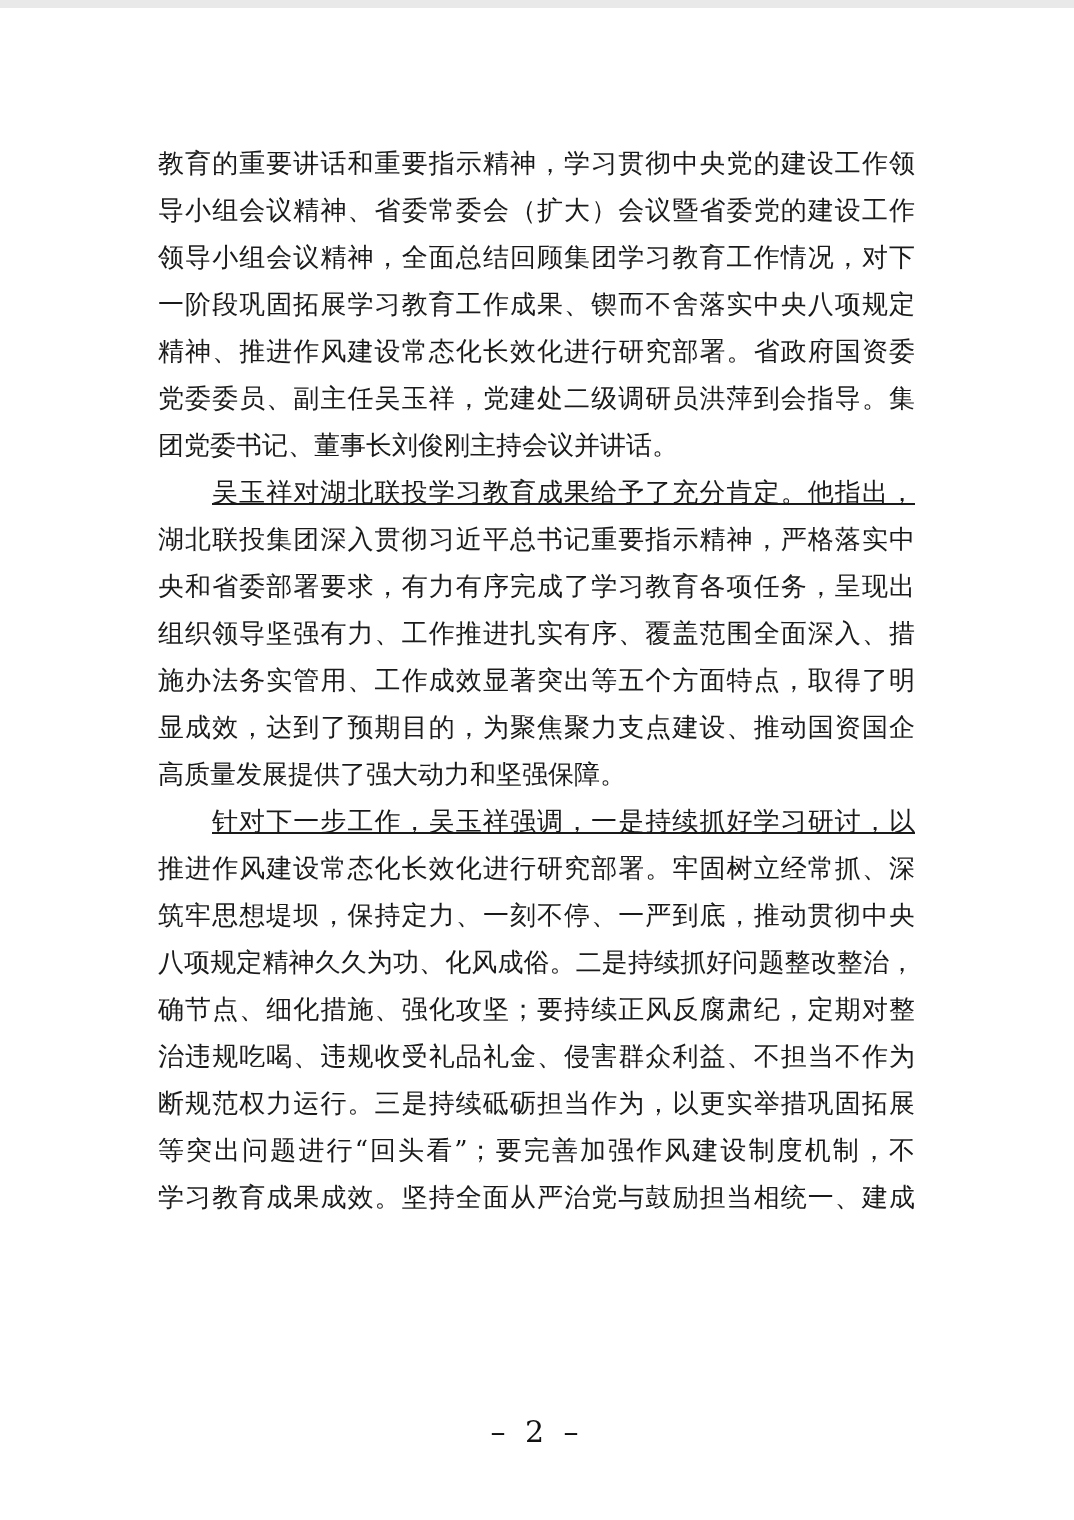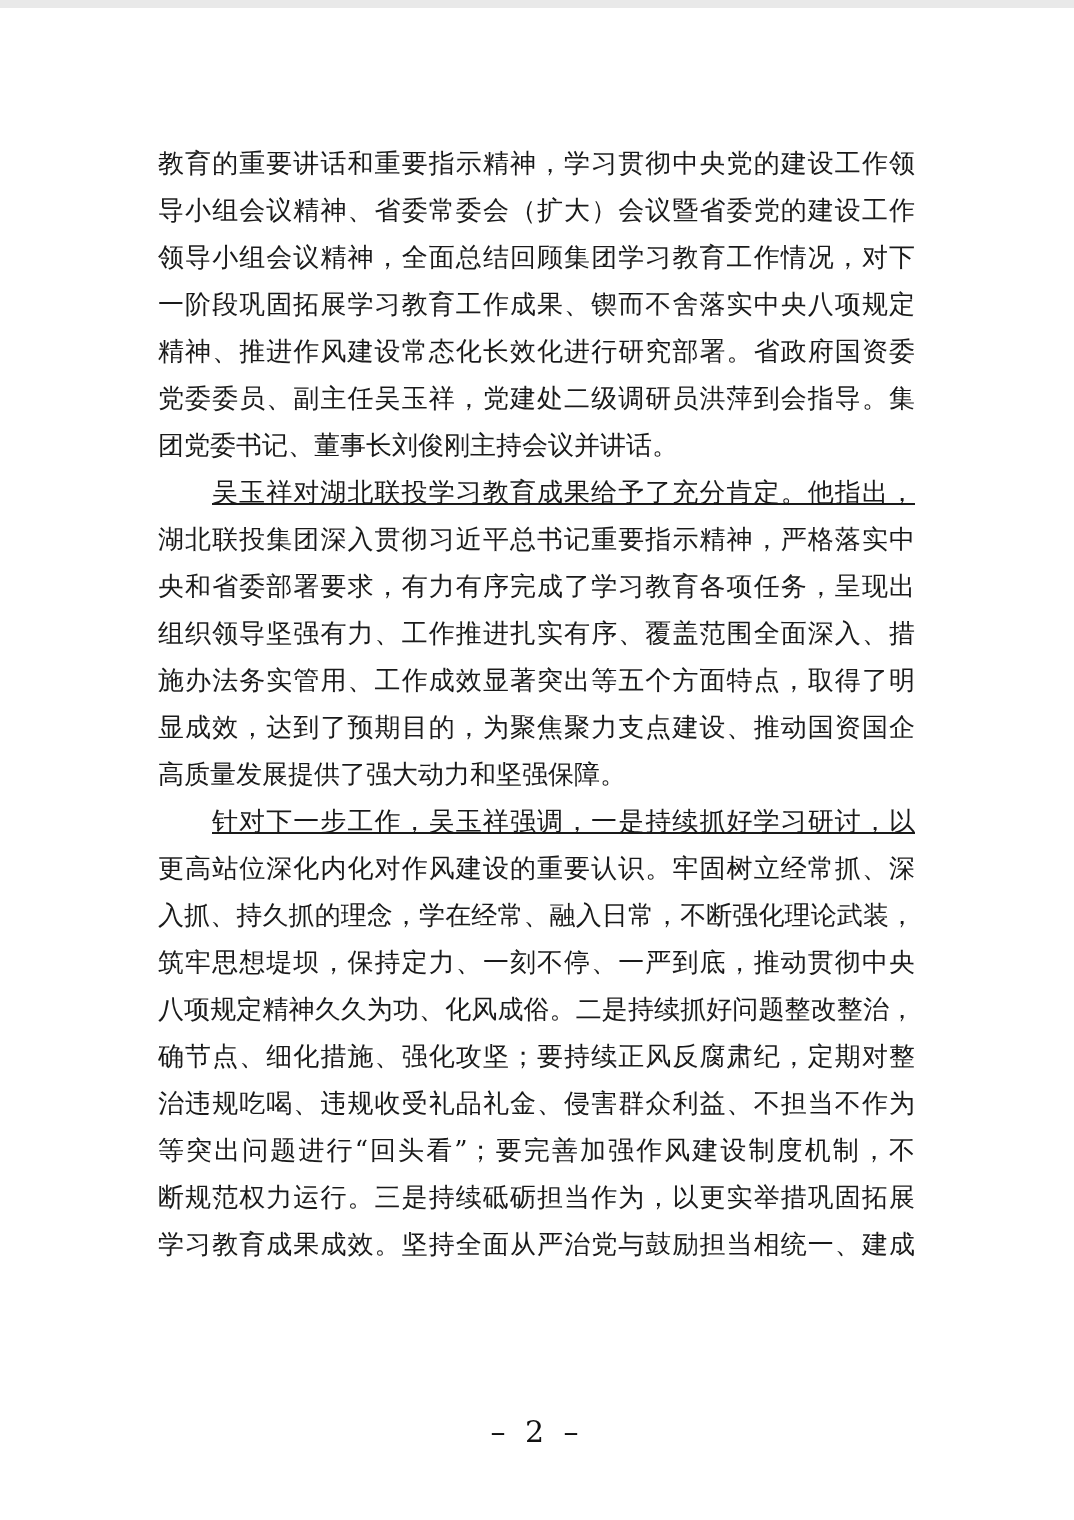--- a/index.html
+++ b/index.html
@@ -68,28 +68,27 @@
       <div class="line">湖北联投集团深入贯彻习近平总书记重要指示精神，严格落实中</div>
       <div class="line">央和省委部署要求，有力有序完成了学习教育各项任务，呈现出</div>
       <div class="line">组织领导坚强有力、工作推进扎实有序、覆盖范围全面深入、措</div>
       <div class="line">施办法务实管用、工作成效显著突出等五个方面特点，取得了明</div>
       <div class="line">显成效，达到了预期目的，为聚焦聚力支点建设、推动国资国企</div>
       <div class="line para-end">高质量发展提供了强大动力和坚强保障。</div>
     </section>
 
     <section class="paragraph">
       <div class="line para-start">针对下一步工作，吴玉祥强调，一是持续抓好学习研讨，以</div>
-      <div class="line">更高站位深化内化对作风建设的重要认识。牢固树立经常抓、深</div>
-      <div class="line">入抓、持久抓的理念，学在经常、融入日常，不断强化理论武装，</div>
+      <div class="line">推进作风建设常态化长效化进行研究部署。牢固树立经常抓、深</div>
       <div class="line">筑牢思想堤坝，保持定力、一刻不停、一严到底，推动贯彻中央</div>
       <div class="line">八项规定精神久久为功、化风成俗。二是持续抓好问题整改整治，</div>
       <div class="line">确节点、细化措施、强化攻坚；要持续正风反腐肃纪，定期对整</div>
       <div class="line">治违规吃喝、违规收受礼品礼金、侵害群众利益、不担当不作为</div>
+      <div class="line">断规范权力运行。三是持续砥砺担当作为，以更实举措巩固拓展</div>
       <div class="line">等突出问题进行“回头看”；要完善加强作风建设制度机制，不</div>
-      <div class="line">断规范权力运行。三是持续砥砺担当作为，以更实举措巩固拓展</div>
       <div class="line">学习教育成果成效。坚持全面从严治党与鼓励担当相统一、建成</div>
     </section>
 
   </main>
 
   <footer class="footer">
     <span>– 2 –</span>
   </footer>
 
 </div>

